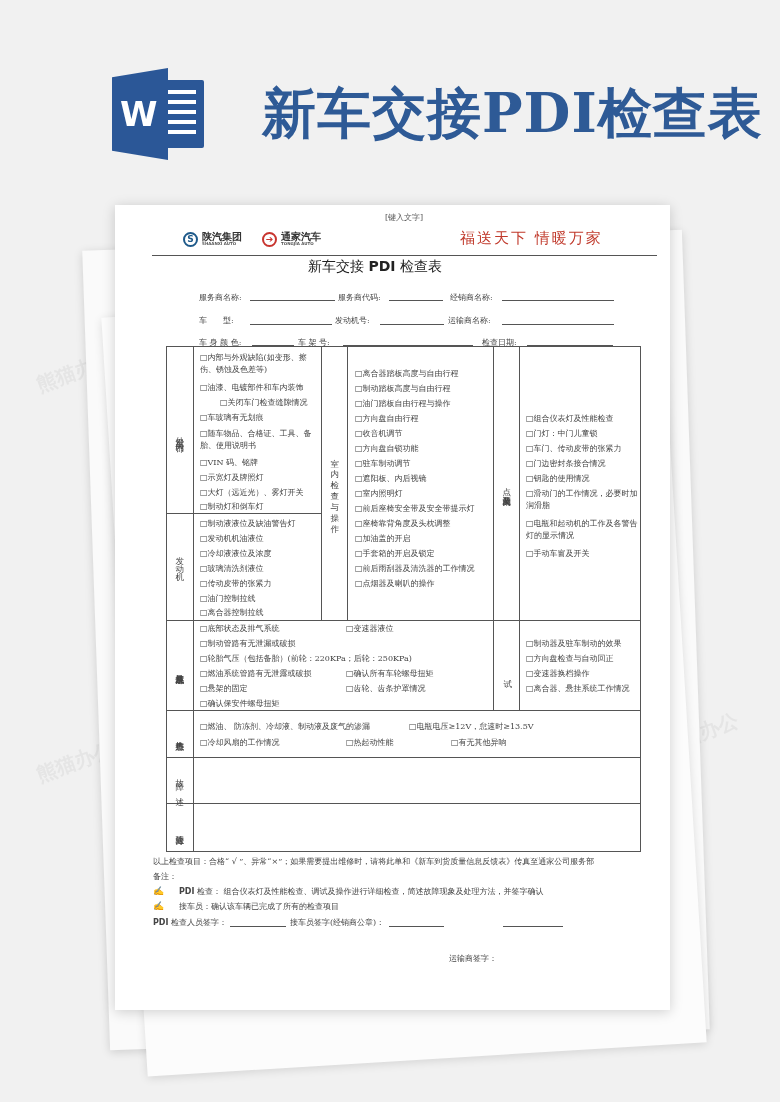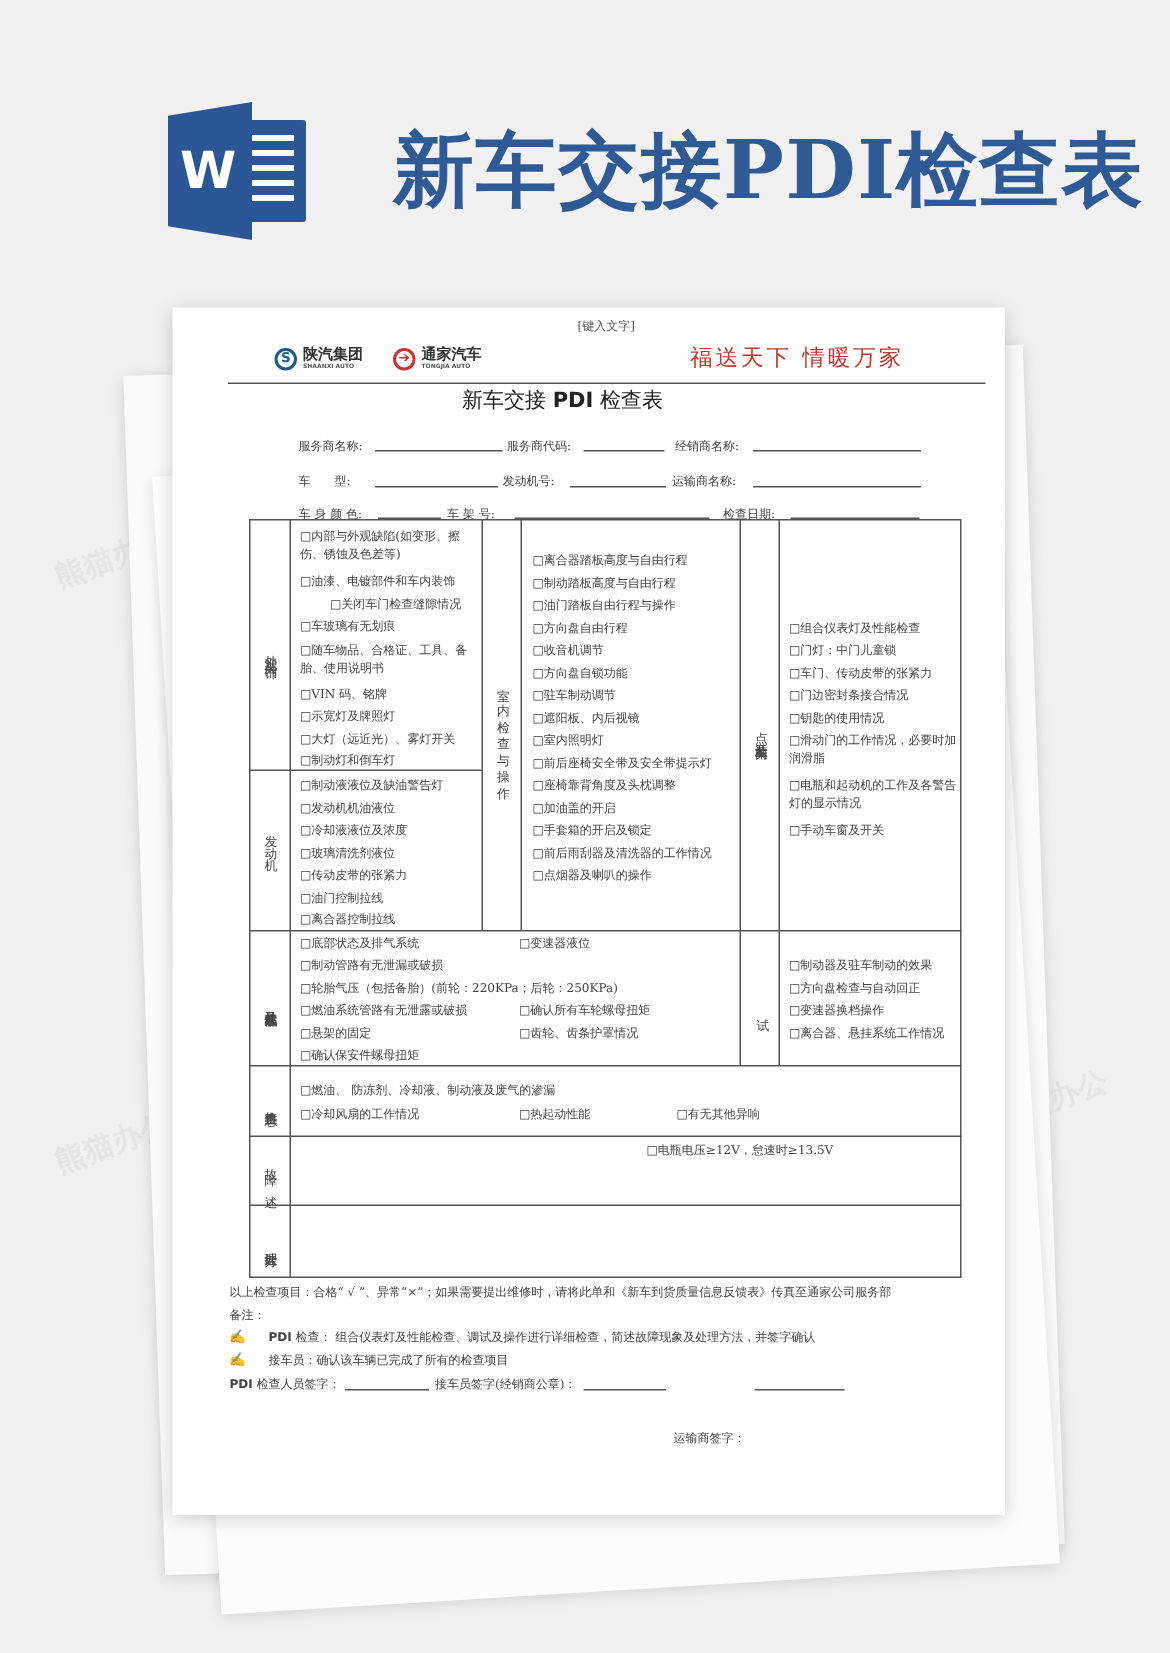--- a/index.html
+++ b/index.html
@@ -242,21 +242,21 @@
 <div class="item" style="left:200px;top:683px;">□悬架的固定</div>
 <div class="item" style="left:346px;top:683px;">□齿轮、齿条护罩情况</div>
 <div class="item" style="left:200px;top:698px;">□确认保安件螺母扭矩</div>
 
 <div class="item" style="left:526px;top:638px;">□制动器及驻车制动的效果</div>
 <div class="item" style="left:526px;top:653px;">□方向盘检查与自动回正</div>
 <div class="item" style="left:526px;top:668px;">□变速器换档操作</div>
 <div class="item" style="left:526px;top:683px;">□离合器、悬挂系统工作情况</div>
 
 <div class="item" style="left:200px;top:721px;">□燃油、 防冻剂、冷却液、制动液及废气的渗漏</div>
-<div class="item" style="left:431px;top:721px;margin-top:40px;">□电瓶电压≥12V，怠速时≥13.5V</div>
+<div class="item" style="left:409px;top:721px;">□电瓶电压≥12V，怠速时≥13.5V</div>
 <div class="item" style="left:200px;top:737px;">□冷却风扇的工作情况</div>
 <div class="item" style="left:346px;top:737px;">□热起动性能</div>
 <div class="item" style="left:415px;top:737px;padding-left:36px;">□有无其他异响</div>
 
 <div style="position:absolute;left:194px;top:758px;width:446px;height:45px;"></div>
 <div style="position:absolute;left:194px;top:804px;width:446px;height:47px;"></div>
 
 <div class="notes" style="top:856px;">以上检查项目：合格“ √ ”、异常“×”；如果需要提出维修时，请将此单和《新车到货质量信息反馈表》传真至通家公司服务部</div>
 <div class="notes" style="top:871px;">备注：</div>
 <div class="notes" style="top:886px;">

